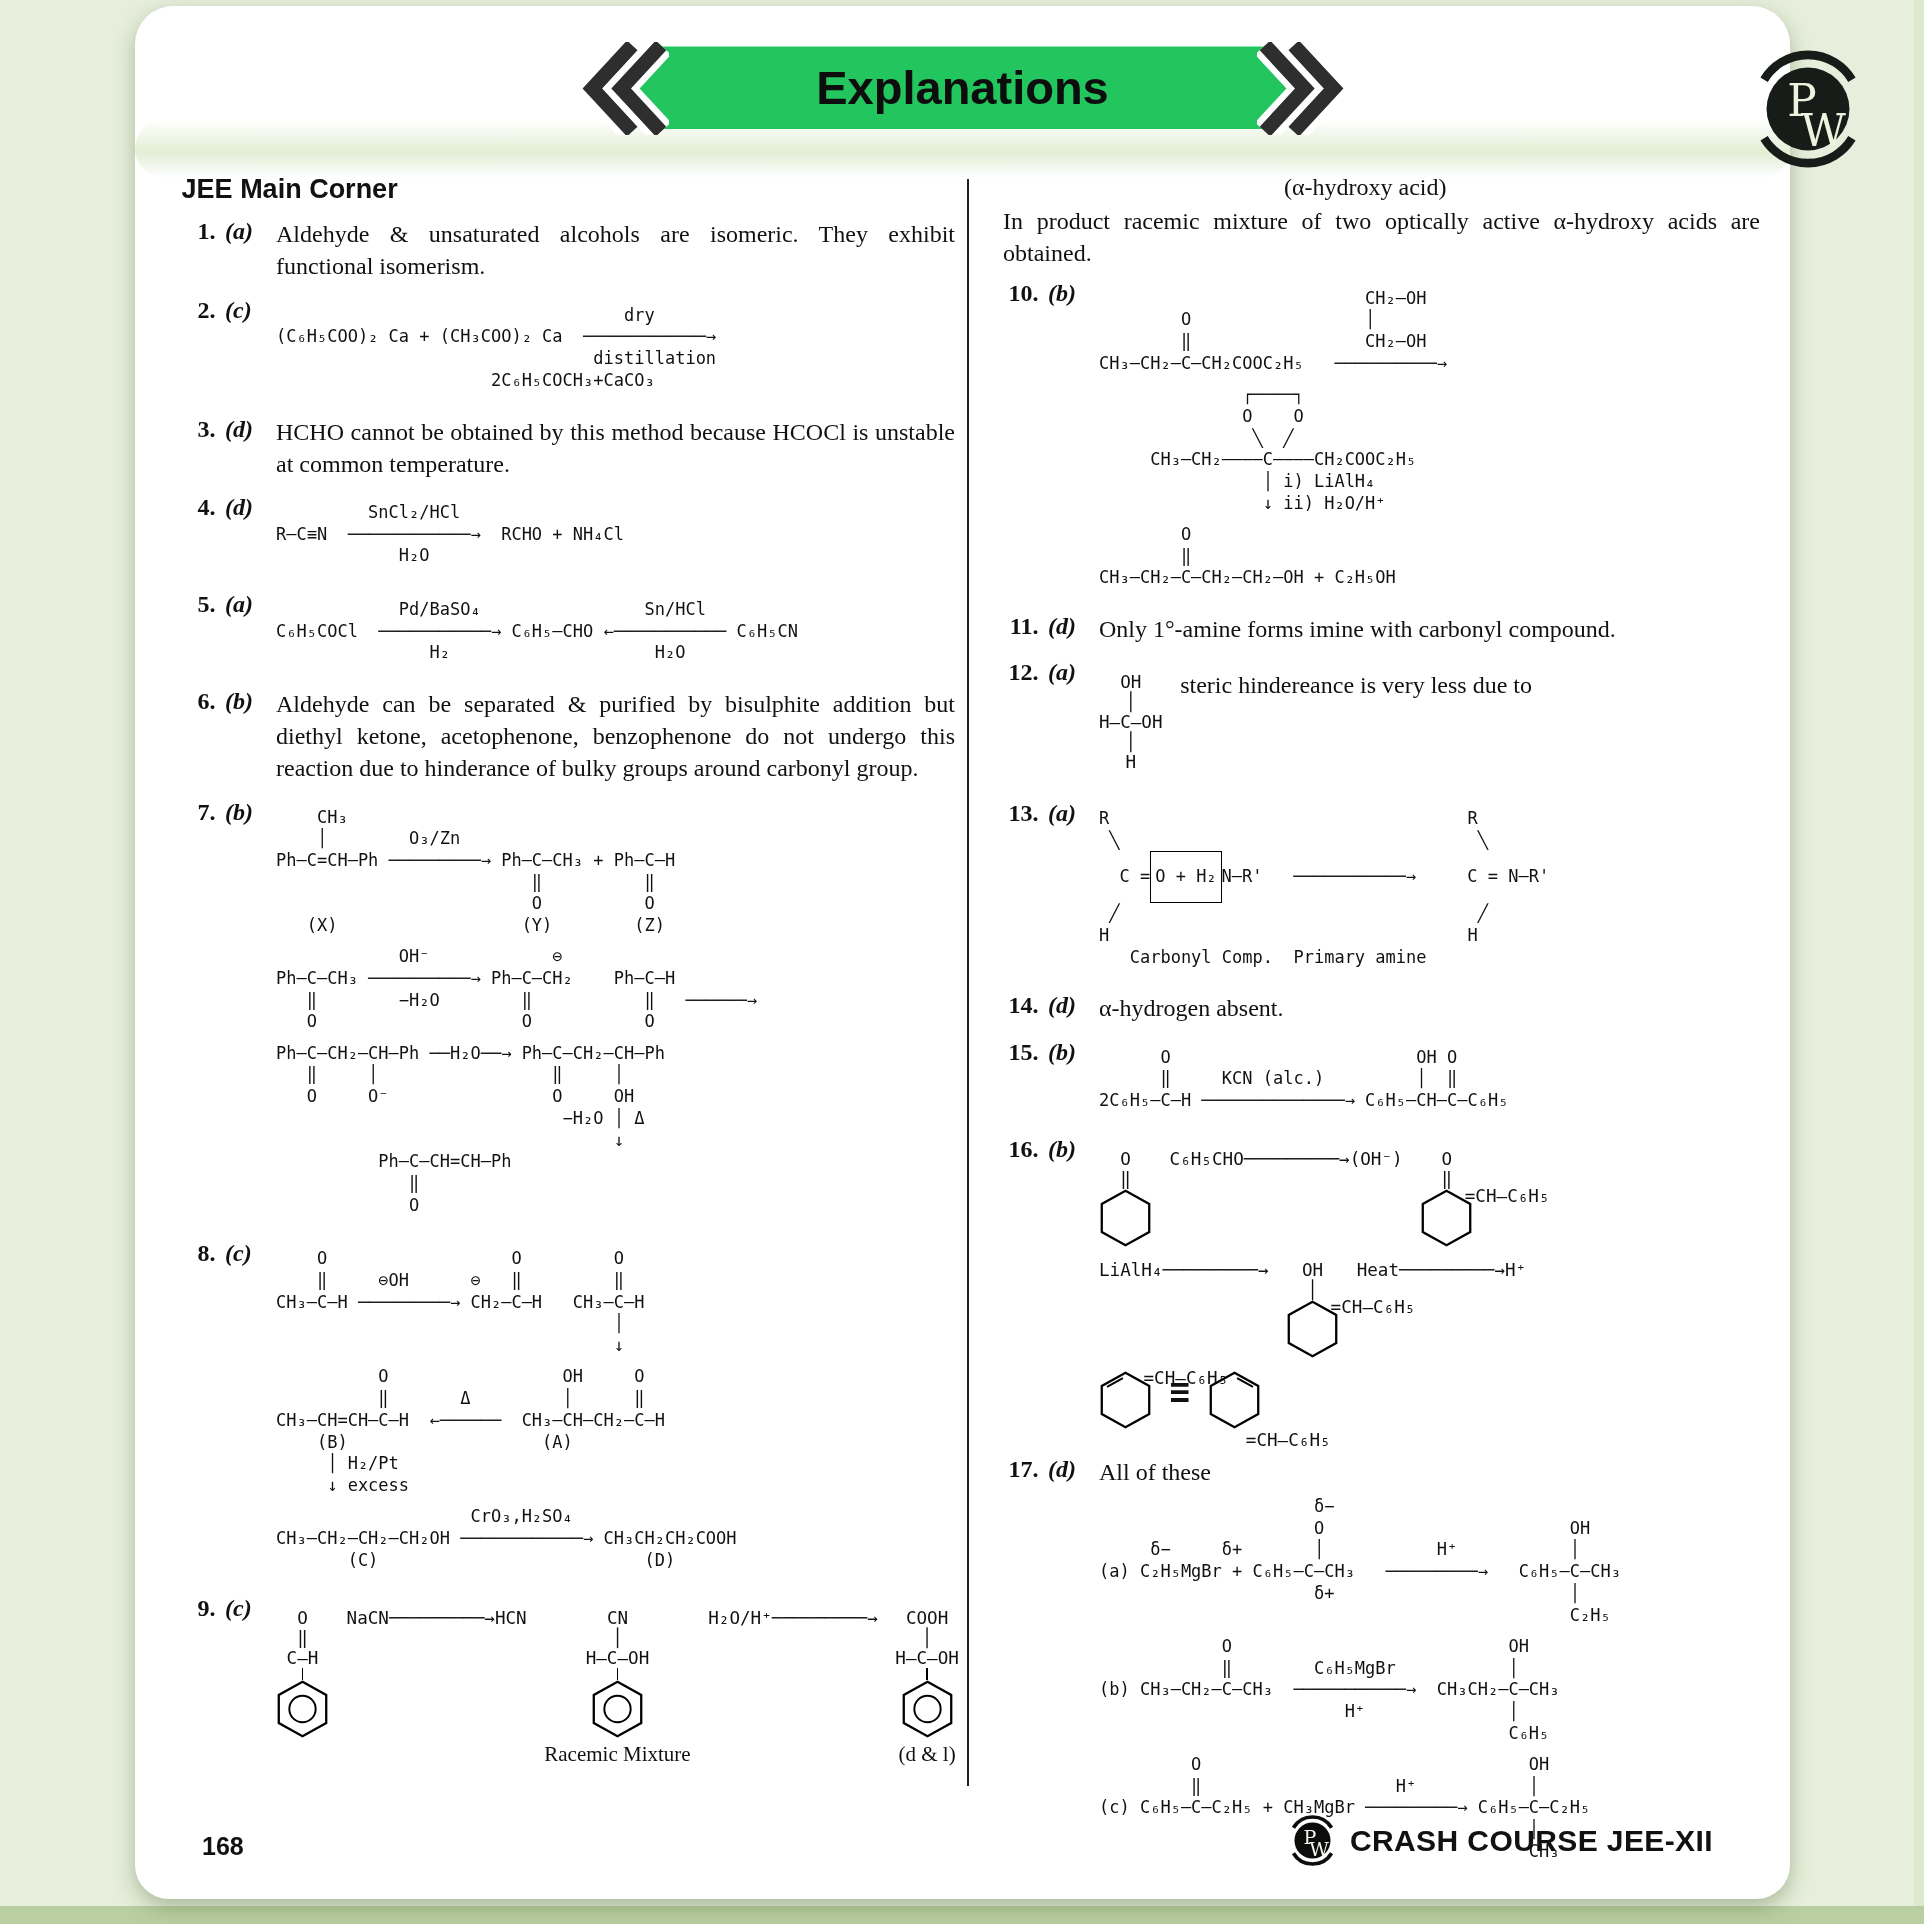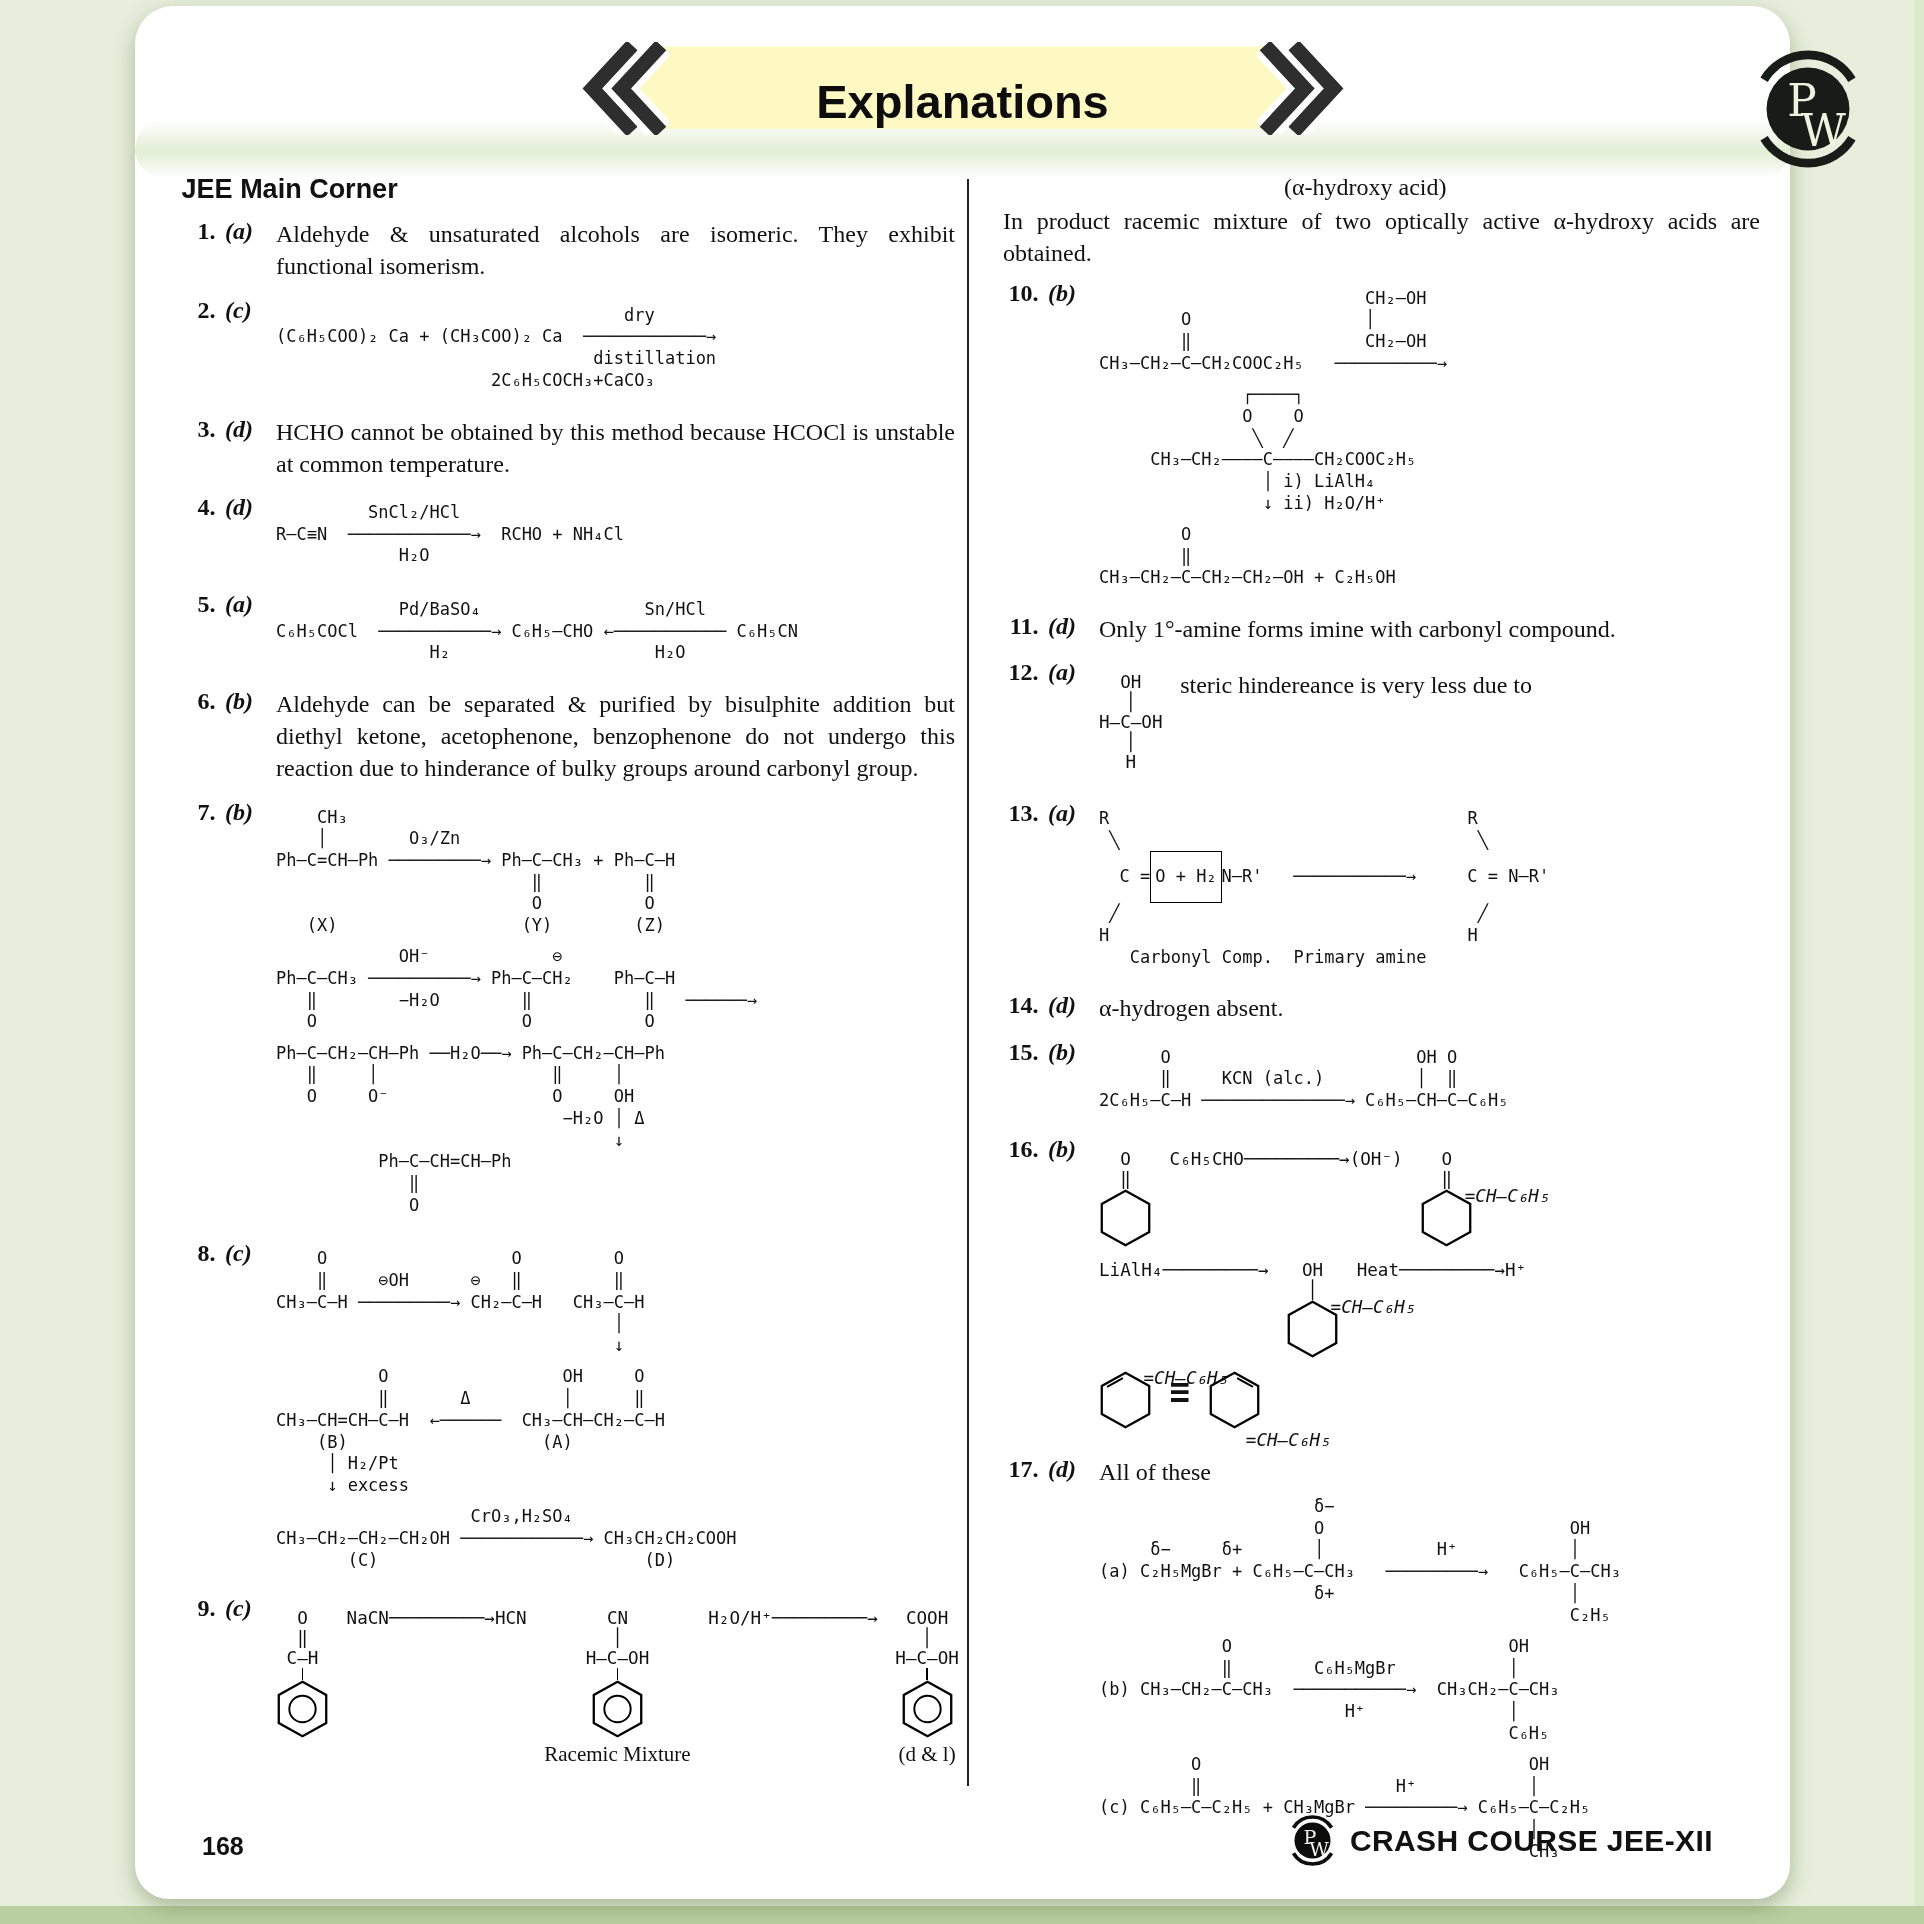--- a/index.html
+++ b/index.html
@@ -20,23 +20,23 @@
   .top-fade{
     position:absolute;left:0;right:0;top:114px;height:58px;
     background:linear-gradient(180deg,rgba(255,255,255,0),#d8e8c6 55%,rgba(255,255,255,0));
     opacity:.75;border-radius:32px;
   }
 
   
   .banner{position:absolute;left:50%;top:40px;transform:translateX(-50%);
     width:850px;height:83px;}
   .banner-bar{
-    position:absolute;left:58px;right:58px;top:0;bottom:0;background:#fef9c3;
+    position:absolute;left:58px;right:58px;top:0;bottom:0;background:#22c55e;
     clip-path:polygon(51px 0,calc(100% - 51px) 0,calc(100% - 17.6px) 50%,calc(100% - 51px) 100%,51px 100%,17.6px 50%);
-    display:flex;align-items:flex-end;justify-content:center;
+    display:flex;align-items:center;justify-content:center;
   }
   .banner-title{font-family:"Liberation Sans",sans-serif;font-weight:bold;font-size:47px;color:#0d0d0d;}
   .chev{position:absolute;top:-4.8px;width:99px;height:93px;z-index:2;}
   .chev-left{left:32px;}
   .chev-right{right:32px;}
 
   
   .divider{position:absolute;left:832px;top:173px;width:1.6px;height:1607px;background:#222;}
   .col{position:absolute;top:168px;}
   .col-left{left:45px;width:775px;}
@@ -58,21 +58,21 @@
   }
   .cline{white-space:pre;}
   .cline span{white-space:pre;}
   .boxed{border:1.6px solid #000;padding:16px 4px;display:inline-block;line-height:1.05;}
 
   .diag{display:flex;align-items:flex-start;gap:17.6px;margin:13px 0;
     font-family:"DejaVu Sans Mono","DejaVu Sans",monospace;font-size:17.6px;}
   .ringcol{display:flex;flex-direction:column;align-items:center;}
   .mline{text-align:center;line-height:20px;white-space:pre;}
   .vbond{width:1.6px;height:11.2px;background:#000;margin:0 auto;}
-  .ringwrap{position:relative;font-style:italic;}
+  .ringwrap{position:relative;}
   .ringsvg{display:block;width:53px;height:58px;}
   .attach{position:absolute;white-space:nowrap;}
   .attach.top{left:84%;top:-3.2px;}
   .attach.bottom{left:72%;bottom:-21px;}
   .caption{margin-top:4px;font-size:21px;font-family:"Liberation Serif",serif;white-space:nowrap;}
   .darrow{display:flex;align-items:center;}
   .darrow div{line-height:21px;min-height:21px;white-space:pre;}
   .stackcol{display:flex;flex-direction:column;align-items:center;}
   .txtpart{white-space:nowrap;}
   .txtpart.serif{font-family:"Liberation Serif",serif;font-size:24px;}

